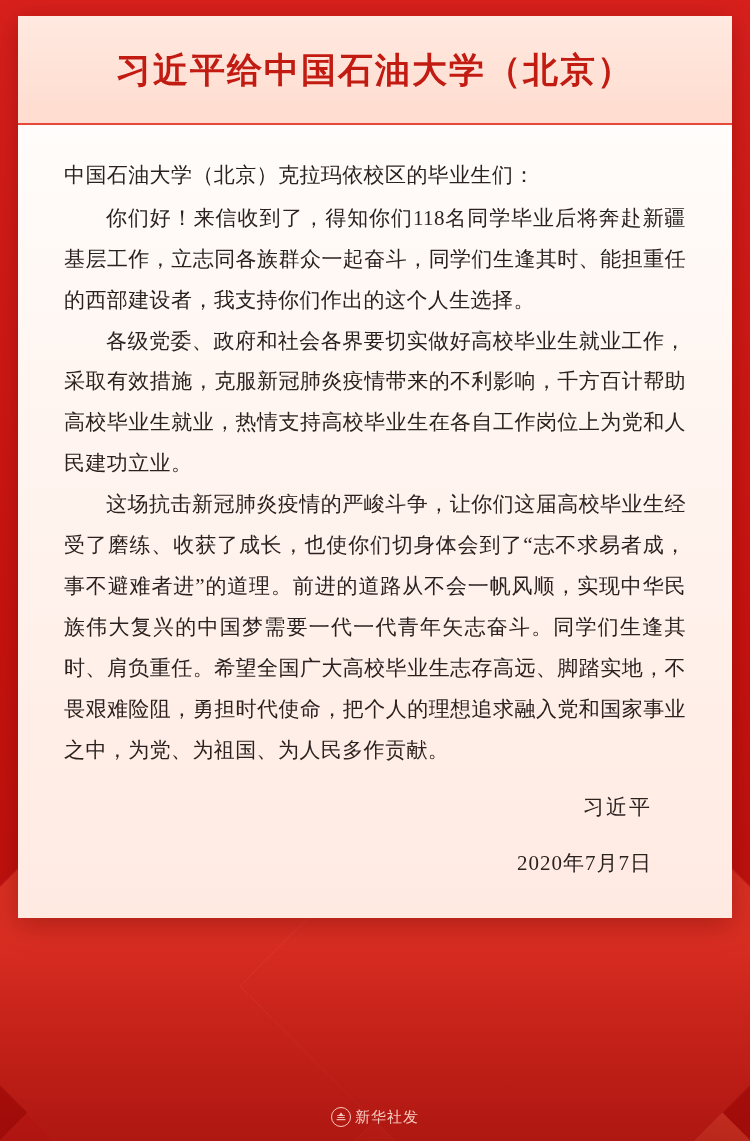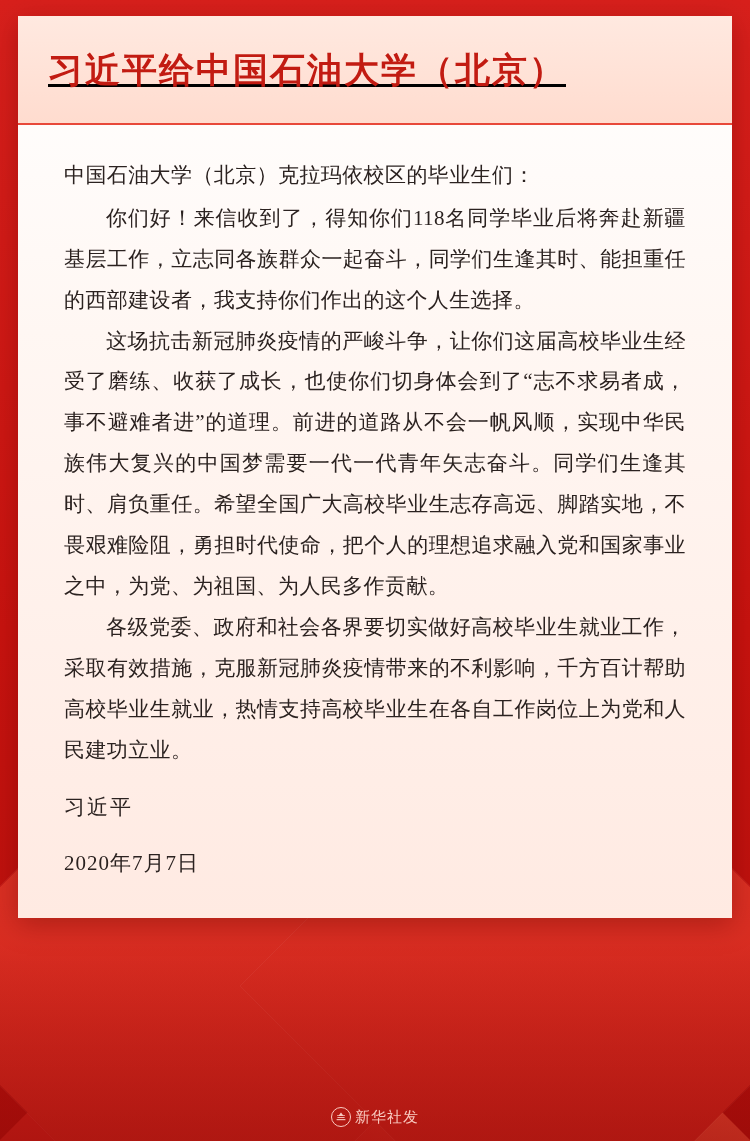--- a/index.html
+++ b/index.html
@@ -78,22 +78,22 @@
     left: 18px;
     top: 16px;
     width: 714px;
     background: linear-gradient(180deg, #ffffff 0%, #fff7f3 35%, #ffeae2 100%);
     box-shadow: 0 6px 26px rgba(90, 5, 3, 0.35);
   }
 
   .letter-head {
     background: linear-gradient(180deg, #ffe9e0 0%, #ffdccf 100%);
     padding: 30px 30px 26px 30px;
+    text-align: center;
     border-bottom: 2px solid #e8483a;
-    text-decoration: underline;
   }
   .title-line {
     color: #c21b12;
     font-weight: bold;
     font-size: 35px;
     letter-spacing: 2px;
     line-height: 1.45;
     font-family: "Liberation Serif", "DejaVu Serif", serif;
   }
 
@@ -108,21 +108,21 @@
   }
   .salutation {
     margin: 0 0 2px 0;
   }
   .para {
     margin: 0;
     text-indent: 2em;
   }
   .signature {
     margin-top: 16px;
-    text-align: left;
+    text-align: right;
     padding-right: 34px;
   }
   .sign-name {
     display: block;
     letter-spacing: 2px;
   }
   .sign-date {
     display: block;
     margin-top: 15px;
     letter-spacing: 1px;
@@ -168,22 +168,22 @@
 
   <div class="letter">
 
     <div class="letter-head">
       <div class="title-line">习近平给中国石油大学（北京）</div>
     </div>
 
     <div class="letter-body">
       <p class="salutation">中国石油大学（北京）克拉玛依校区的毕业生们：</p>
       <p class="para">你们好！来信收到了，得知你们118名同学毕业后将奔赴新疆基层工作，立志同各族群众一起奋斗，同学们生逢其时、能担重任的西部建设者，我支持你们作出的这个人生选择。</p>
+      <p class="para">各级党委、政府和社会各界要切实做好高校毕业生就业工作，采取有效措施，克服新冠肺炎疫情带来的不利影响，千方百计帮助高校毕业生就业，热情支持高校毕业生在各自工作岗位上为党和人民建功立业。</p>
       <p class="para">这场抗击新冠肺炎疫情的严峻斗争，让你们这届高校毕业生经受了磨练、收获了成长，也使你们切身体会到了“志不求易者成，事不避难者进”的道理。前进的道路从不会一帆风顺，实现中华民族伟大复兴的中国梦需要一代一代青年矢志奋斗。同学们生逢其时、肩负重任。希望全国广大高校毕业生志存高远、脚踏实地，不畏艰难险阻，勇担时代使命，把个人的理想追求融入党和国家事业之中，为党、为祖国、为人民多作贡献。</p>
-      <p class="para">各级党委、政府和社会各界要切实做好高校毕业生就业工作，采取有效措施，克服新冠肺炎疫情带来的不利影响，千方百计帮助高校毕业生就业，热情支持高校毕业生在各自工作岗位上为党和人民建功立业。</p>
 
       <div class="signature">
         <span class="sign-name">习近平</span>
         <span class="sign-date">2020年7月7日</span>
       </div>
     </div>
 
   </div>
 
   <div class="credit">

